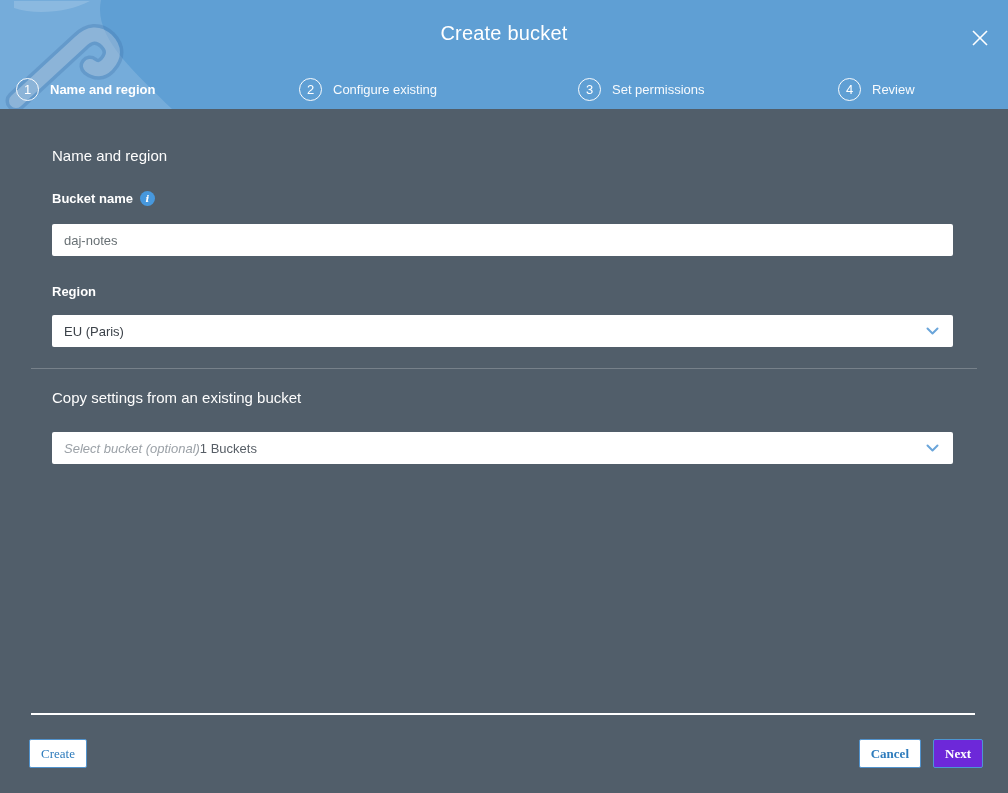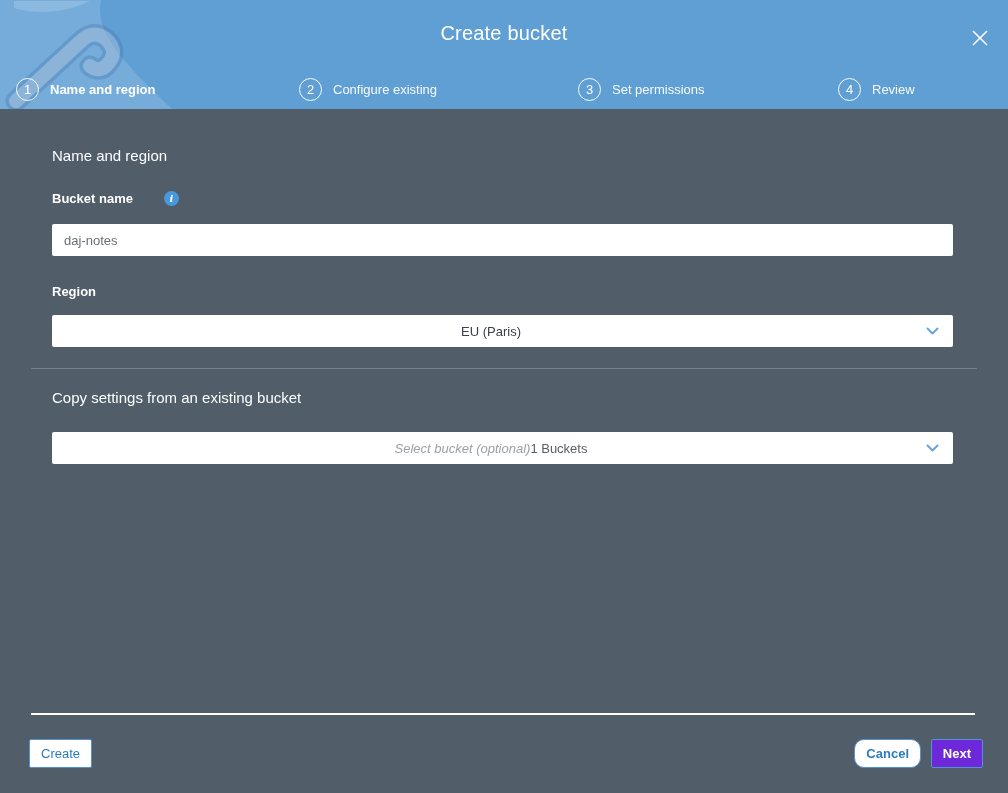--- a/index.html
+++ b/index.html
@@ -25,50 +25,50 @@
     display:flex;align-items:center;justify-content:center;flex:0 0 auto;}
   .step-label{margin-left:11px;font-size:13px;color:rgba(255,255,255,0.95);}
   .step.active .step-label{font-weight:700;color:#ffffff;}
   .step1{left:16px;} .step2{left:299px;} .step3{left:578px;} .step4{left:838px;}
 
   
   .section-heading{position:absolute;left:52px;color:#fdfdfd;font-size:15px;font-weight:400;}
   .h-name-region{top:147px;}
   .h-copy{top:389px;}
   .field-label{position:absolute;left:52px;color:#ffffff;font-size:13px;font-weight:700;
-    display:flex;align-items:flex-end;gap:24px;}
+    display:flex;align-items:flex-end;}
   .l-bucket{top:191px;} .l-region{top:284px;}
   .info-icon{display:inline-flex;width:15px;height:15px;margin-left:7px;border-radius:50%;
     background:#4798dd;color:#ffffff;font-family:"DejaVu Serif",serif;font-size:10px;
     font-weight:700;font-style:italic;align-items:center;justify-content:center;cursor:pointer;}
   .text-input{position:absolute;left:52px;width:901px;height:32px;box-sizing:border-box;
     border:none;border-radius:2px;background:#ffffff;padding:0 12px;font-size:13px;
     color:#687074;font-family:"Liberation Sans","DejaVu Sans",sans-serif;outline:none;}
   .i-bucket{top:224px;}
   .select-box{position:absolute;left:52px;width:901px;box-sizing:border-box;border-radius:2px;
     background:#ffffff;display:flex;align-items:center;padding:0 14px 0 12px;cursor:pointer;}
   .s-region{top:315px;height:32px;font-size:13px;color:#3c4249;}
   .s-copy{top:432px;height:32px;font-size:13px;}
-  .select-value{flex:1 1 auto;white-space:nowrap;overflow:hidden;text-align:center;}
+  .select-value{flex:1 1 auto;white-space:nowrap;overflow:hidden;}
   .placeholder-italic{font-style:italic;color:#9ba1a7;}
   .suffix-text{color:#575e66;}
   .chevron{flex:0 0 auto;margin-left:8px;display:flex;align-items:center;}
   .divider{position:absolute;left:31px;width:946px;height:0;
     border-top:1px solid rgba(255,255,255,0.22);}
   .d-copy{top:368px;}
 
   
   .footer-rule{position:absolute;top:713px;left:31px;width:944px;height:2px;
     background:#ffffff;}
   .btn{position:absolute;top:739px;height:29px;box-sizing:border-box;border-radius:2px;
     font-size:13px;padding:12px 11px;cursor:pointer;display:flex;align-items:center;
-    justify-content:center;font-family:Liberation Sans, sans-serif;}
+    justify-content:center;font-family:Liberation Serif, serif;}
   .btn-secondary{background:#ffffff;border:1px solid #5193cd;color:#2d7bbc;font-weight:400;}
   .btn-create{left:29px;}
-  .btn-cancel{right:87px;font-weight:700;border-radius:10px;}
+  .btn-cancel{right:87px;font-weight:700;}
   .btn-primary{right:25px;background:#6d28d9;border:1px solid #4d96d2;color:#ffffff;
     font-weight:700;margin-left:24px;}
 </style>
 </head>
 <body>
 
 <div class="top-blue">
 
   <svg class="watermark" width="270" height="113" viewBox="0 0 270 113">
     <path d="M0,0 H101 C93,38 135,72 176,113 H0 Z" fill="rgba(255,255,255,0.14)"></path>

